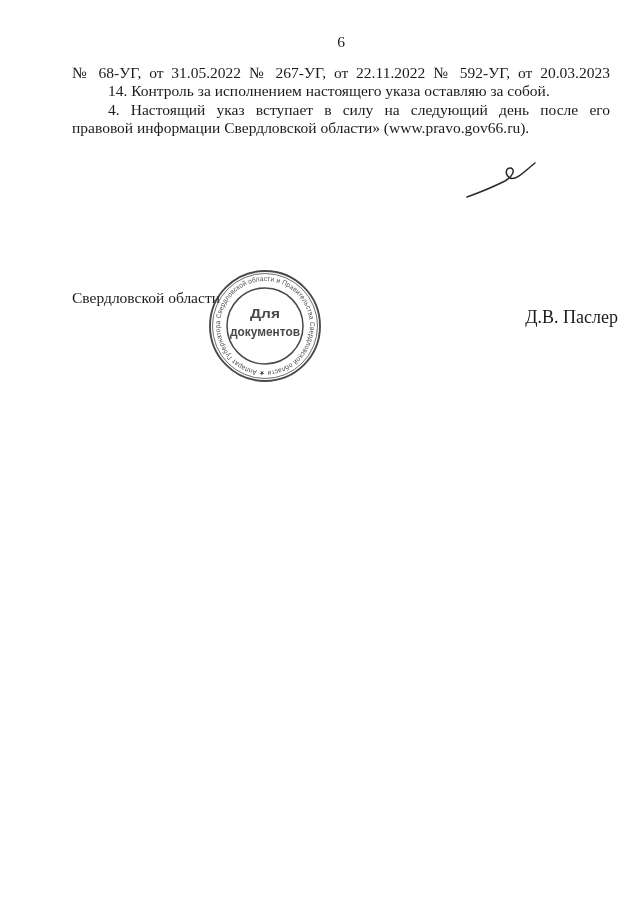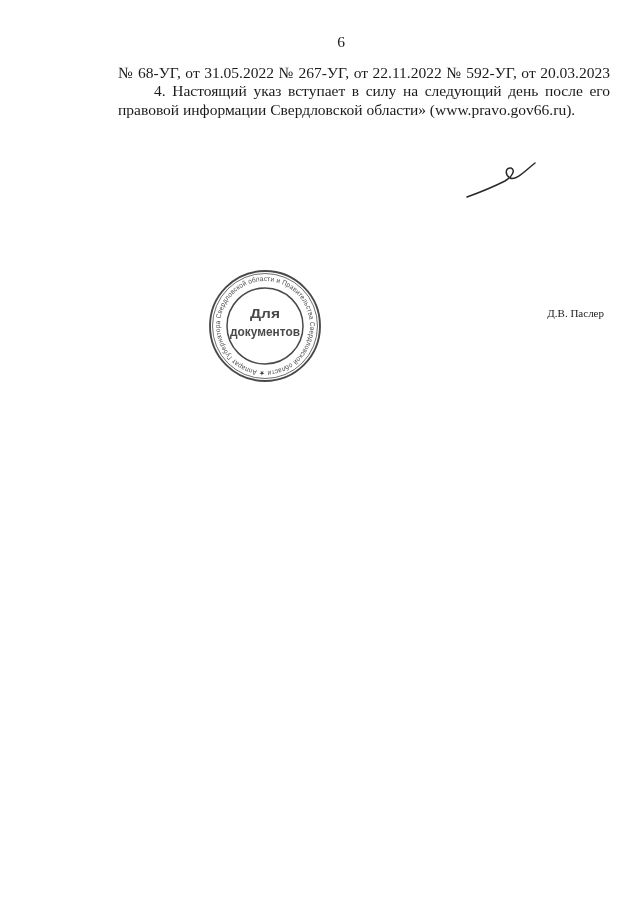--- a/index.html
+++ b/index.html
@@ -12,30 +12,30 @@
     overflow: hidden;
   }
   .page-number {
     position: absolute; top: 33px; left: 72px; width: 538px;
     text-align: center; font-size: 15.5px;
   }
   .text-block {
     position: absolute; top: 64px; left: 72px; width: 538px;
     font-size: 15.5px; line-height: 18.4px;
   }
-  .line { min-height: 18.4px; margin-left: 46px; }
+  .line { min-height: 18.4px; }
   .j { text-align: justify; text-align-last: justify; }
   .ind { text-indent: 36px; }
   .sig-left {
     position: absolute; top: 289px; left: 72px;
     font-size: 15.5px; line-height: 18.4px;
   }
   .sig-name {
-    position: absolute; top: 307px; right: 36px;
-    font-size: 11px;
+    position: absolute; top: 307px; right: 22px;
+    font-size: 18px;
   }
   .stamp-svg {
     position: absolute; left: 208px; top: 269px;
     width: 114px; height: 114px;
     opacity: 0.92;
   }
   .stamp-svg circle { fill: none; stroke: #3a3a3a; }
   .stamp-ring-text {
     font-family: "Liberation Sans", sans-serif;
     font-size: 7px; fill: #3a3a3a; letter-spacing: 0.2px;
@@ -51,25 +51,27 @@
   }
   .pen-svg path { fill: none; stroke: #2a2a2a; stroke-width: 1.5; stroke-linecap: round; }
 </style>
 </head>
 <body>
 
 <div class="page-number">6</div>
 
 <div class="text-block">
   <div class="line j">№&nbsp;68-УГ, от&nbsp;31.05.2022 №&nbsp;267-УГ, от&nbsp;22.11.2022 №&nbsp;592-УГ, от&nbsp;20.03.2023</div>
+  <div class="line ind">14. Контроль за исполнением настоящего указа оставляю за собой.</div>
   <div class="line ind j">4. Настоящий указ вступает в силу на следующий день после его</div>
   <div class="line">правовой информации Свердловской области» (www.pravo.gov66.ru).</div>
 </div>
 
 <div class="sig-left">
+  <div>Свердловской области</div>
 </div>
 
 <div class="sig-name">Д.В. Паслер</div>
 
 <svg class="stamp-svg" viewBox="0 0 114 114" aria-hidden="true">
   <circle cx="57" cy="57" r="55" stroke-width="1.9"></circle>
   <circle cx="57" cy="57" r="52.5" stroke-width="0.8"></circle>
   <circle cx="57" cy="57" r="38" stroke-width="1.5"></circle>
   <defs>
     <path id="ringPath" d="M 57,102 A 45,45 0 0 1 57,12 A 45,45 0 0 1 57,102"></path>

